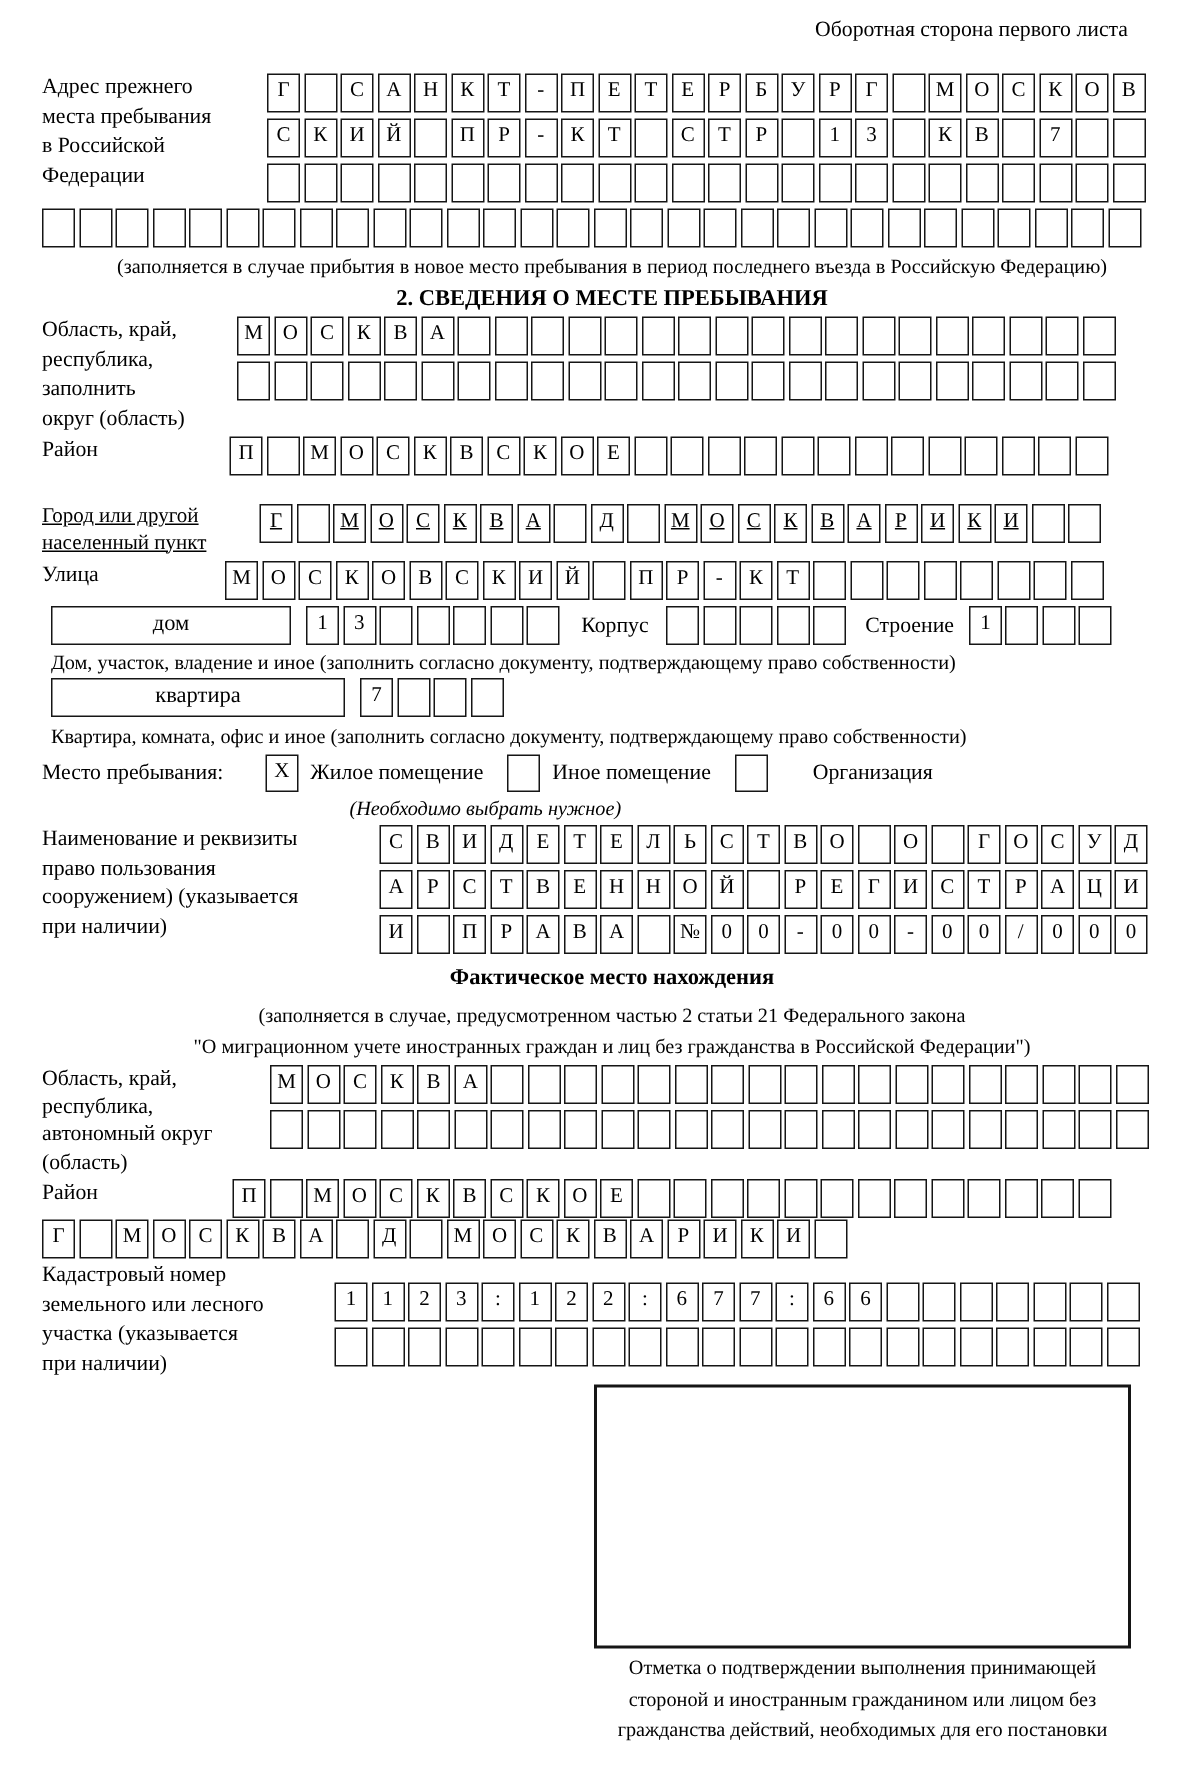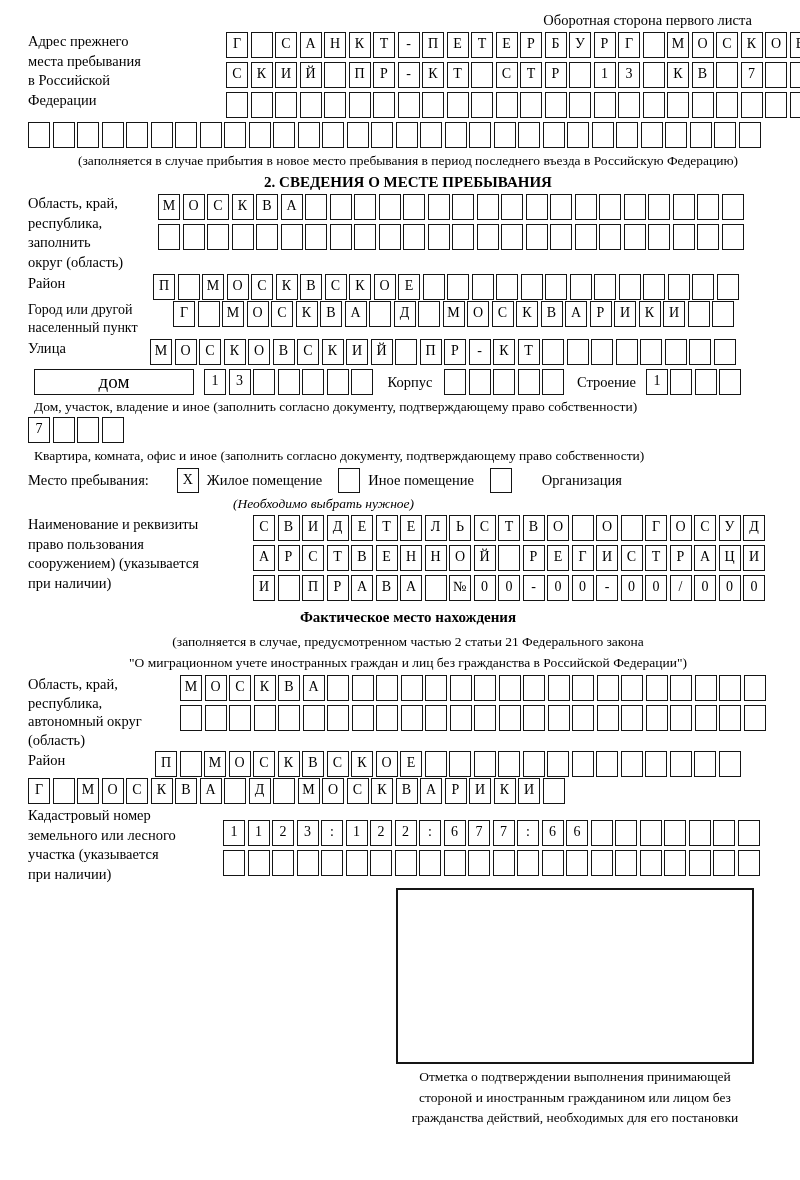--- a/index.html
+++ b/index.html
@@ -22,42 +22,42 @@
   .cell{
     display:inline-block;box-sizing:border-box;flex-shrink:0;
     width:22px;height:26px;border:1.5px solid #151515;margin-right:2.5px;
     text-align:center;font-size:14px;line-height:22px;
   }
   .note{font-size:13.5px;line-height:17px;}
   .center{text-align:center;}
   .sect-title{font-weight:bold;text-align:center;font-size:15px;line-height:20px;}
   .widebox{
     display:inline-block;box-sizing:border-box;flex-shrink:0;height:26px;
-    border:1.5px solid #151515;text-align:center;line-height:23px;font-size:19px;
+    border:1.5px solid #151515;text-align:center;line-height:23px;font-size:15px;
   }
   .dom-box{width:160px;margin-left:6px;margin-right:10px;}
   .kv-box{width:196px;margin-left:6px;margin-right:10px;}
   .inllabel{line-height:26px;flex-shrink:0;}
   .chk{
     display:inline-block;box-sizing:border-box;flex-shrink:0;
     width:22px;height:25px;border:1.5px solid #151515;
     text-align:center;line-height:22px;font-size:14px;
   }
   .stay-row{display:flex;align-items:center;}
   .stay-row .optlabel{margin-left:8px;margin-right:16px;line-height:25px;}
   .stamp-wrap{margin-left:368px;width:358px;margin-top:4px;}
   .stamp-box{box-sizing:border-box;width:358px;height:176px;border:2px solid #151515;background:#fff;}
   .stamp-note{text-align:center;font-size:13.5px;line-height:20.5px;margin-top:3px;}
 </style>
 </head>
 <body>
 
 <div class="header-note">Оборотная сторона первого листа</div>
 
-<div class="frow" style="margin-top:3px;gap:48px;">
+<div class="frow" style="margin-top:20px;">
   <div class="flabel w150">
     <div>Адрес прежнего</div>
     <div>места пребывания</div>
     <div>в Российской</div>
     <div>Федерации</div>
   </div>
   <div class="cellcol">
     <div class="cellrow">
         <span class="cell">Г</span>
         <span class="cell"></span>
@@ -260,21 +260,21 @@
       <span class="cell"></span>
       <span class="cell"></span>
       <span class="cell"></span>
       <span class="cell"></span>
       <span class="cell"></span>
       <span class="cell"></span>
       <span class="cell"></span>
     </div>
 </div>
 
-<div class="frow" style="margin-top:1px;">
+<div class="frow" style="margin-top:19px;text-decoration:underline;">
   <div class="flabel tight w145">
     <div>Город или другой</div>
     <div>населенный пункт</div>
   </div>
   <div class="cellrow">
       <span class="cell">Г</span>
       <span class="cell"></span>
       <span class="cell">М</span>
       <span class="cell">О</span>
       <span class="cell">С</span>
@@ -352,20 +352,21 @@
   <span class="cellrow">
       <span class="cell">1</span>
       <span class="cell"></span>
       <span class="cell"></span>
       <span class="cell"></span>
     </span>
 </div>
 <div class="note" style="margin-top:3px;margin-left:6px;">Дом, участок, владение и иное (заполнить согласно документу, подтверждающему право собственности)</div>
 
 <div class="frow" style="margin-top:2px;">
+  <span class="widebox kv-box">квартира</span>
   <span class="cellrow">
       <span class="cell">7</span>
       <span class="cell"></span>
       <span class="cell"></span>
       <span class="cell"></span>
     </span>
 </div>
 <div class="note" style="margin-top:4px;margin-left:6px;">Квартира, комната, офис и иное (заполнить согласно документу, подтверждающему право собственности)</div>
 
 <div class="stay-row" style="margin-top:4px;">

